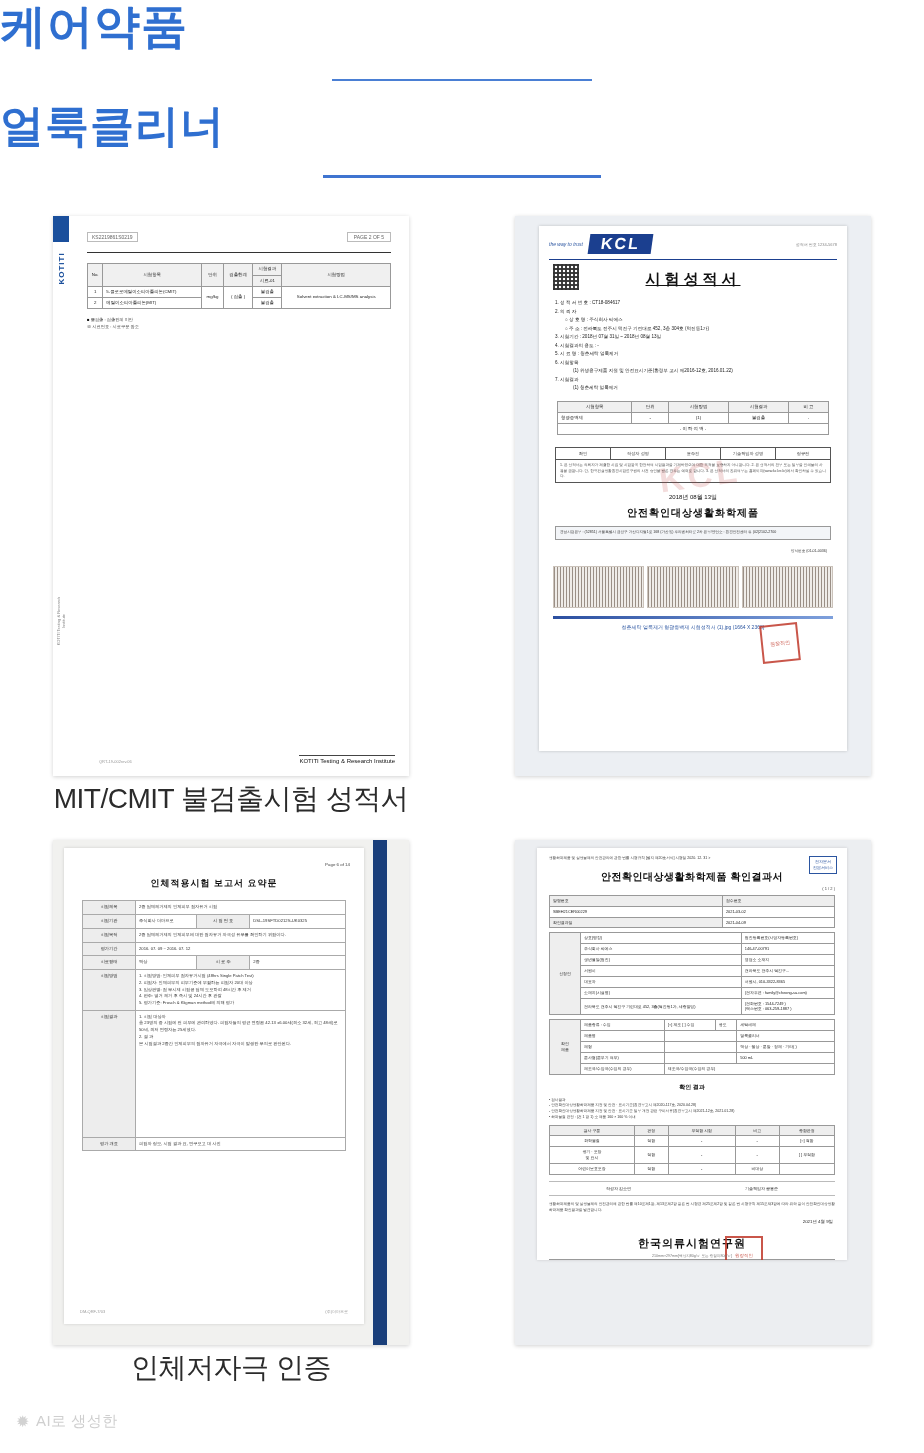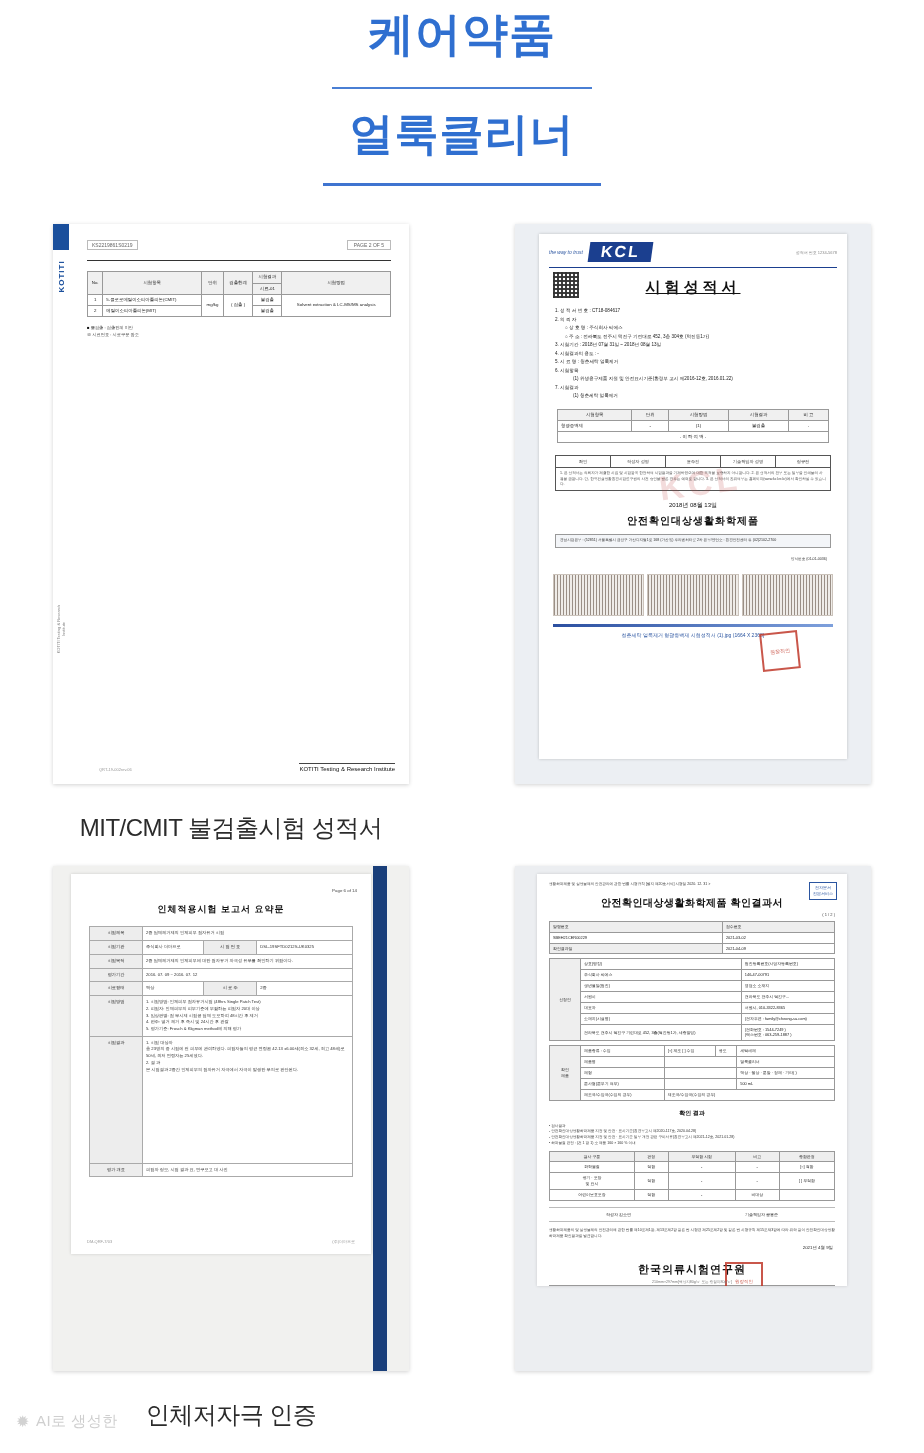--- a/index.html
+++ b/index.html
@@ -11,22 +11,21 @@
     width: 924px;
     height: 1453px;
     font-family: "Liberation Sans", sans-serif;
     color: #222;
     position: relative;
     overflow: hidden;
   }
 
   
   .header {
-    padding-top: 8px;
-    text-align: center;
+    text-align: left;
   }
   .brand-title {
     font-size: 46px;
     font-weight: bold;
     color: #2f6fd0;
     letter-spacing: 1px;
     line-height: 1.15;
     margin: 0;
   }
   .divider-line {
@@ -57,23 +56,23 @@
     grid-template-columns: 1fr 1fr;
     grid-template-rows: auto auto;
     row-gap: 22px;
   }
   .cert-cell {
     display: flex;
     flex-direction: column;
     align-items: center;
   }
   .cert-caption {
-    font-size: 24px;
+    font-size: 28px;
     color: #2b2b2b;
-    margin-top: 28px;
+    margin-top: 4px;
     text-align: center;
     letter-spacing: -0.5px;
   }
 
   
   .doc {
     background: #fdfdfd;
     box-shadow: 0 1px 4px rgba(0,0,0,0.18);
     position: relative;
     overflow: hidden;
@@ -334,22 +333,22 @@
     height: 505px;
     background: #f1f1ef;
   }
   .doc3 .rightbar {
     position: absolute;
     right: 22px; top: 0; width: 14px; height: 100%;
     background: #1a3f7a;
   }
   .doc3 .page {
     position: absolute;
-    left: 18px; top: 8px;
-    width: 300px; height: 380px;
+    left: 11px; top: 8px;
+    width: 300px; height: 476px;
     background: #fff;
     box-shadow: 0 0 3px rgba(0,0,0,0.15);
     overflow: hidden;
   }
   .doc3 .pg {
     text-align: right;
     font-size: 4.4px;
     color: #444;
     padding: 14px 14px 0 0;
   }

